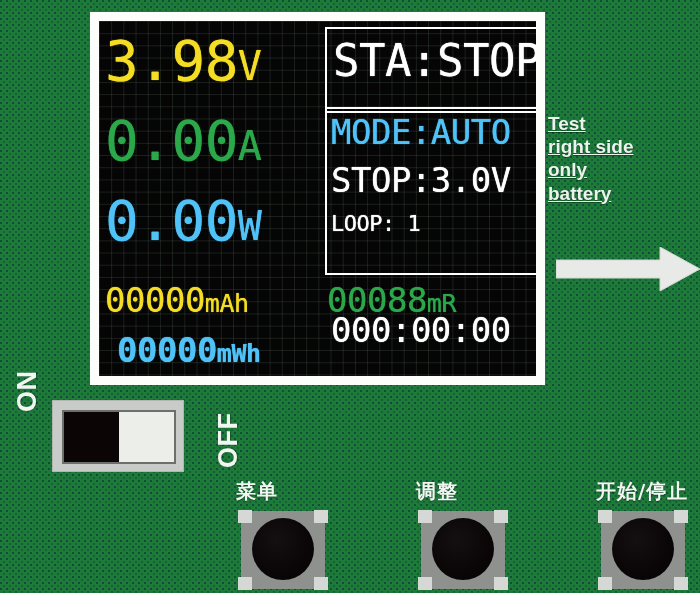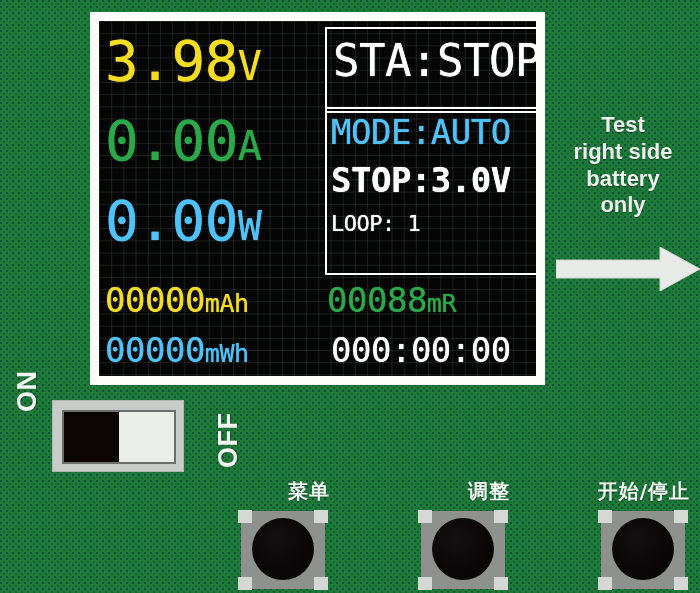--- a/index.html
+++ b/index.html
@@ -60,56 +60,57 @@
   
   #row-volt  { position:absolute; left: 6px;  top: 12px;  font-size: 56px; color:#f4dd23; }
   #row-amp   { position:absolute; left: 6px;  top: 92px;  font-size: 56px; color:#2aa84a; }
   #row-watt  { position:absolute; left: 6px;  top: 172px; font-size: 56px; color:#4fc3f7; }
 
   .unit-small { font-size: 40px; }
 
   
   #row-mah   { position:absolute; left: 6px;   top: 262px; font-size: 34px; color:#f4dd23; }
   #row-mr    { position:absolute; left: 216px; top: 262px; font-size: 34px; color:#2aa84a;margin-left:12px; }
-  #row-mwh   { position:absolute; left: 6px;   top: 312px; font-size: 34px; color:#4fc3f7; }
-  #row-time  { position:absolute; left: 232px; top: 312px; font-size: 34px; color:#ffffff; }
+  #row-mwh   { position:absolute; left: 18px;   top: 312px; font-size: 34px; color:#4fc3f7;font-weight:bold; }
+  #row-time  { position:absolute; left: 232px; top: 292px; font-size: 34px; color:#ffffff; }
   .u { font-size: 25px; }
 
   
   #box-sta {
     position: absolute;
     left: 226px; top: 6px;
     width: 215px; height: 86px;
     border: 2px solid #ffffff;
   }
   #box-sta .txt {
     position: absolute; left: 6px; top: 10px;
     font-size: 44px; color: #ffffff;
   }
   #box-mode {
     position: absolute;
     left: 226px; top: 86px;
     width: 215px; height: 168px;
     border: 2px solid #ffffff;
   }
   #box-mode .l1 { position:absolute; left:4px;  top: 6px;  font-size: 34px; color:#4fc3f7; }
-  #box-mode .l2 { position:absolute; left:4px;  top: 54px; font-size: 34px; color:#ffffff;font-weight:bold; }
+  #box-mode .l2 { position:absolute; left:4px;  top: 54px; font-size: 34px; color:#ffffff; }
   #box-mode .l3 { position:absolute; left:4px;  top: 104px;font-size: 22px; color:#ffffff; }
 
   
   #annotation {
     position: absolute;
     left: 548px; top: 112px;
     width: 150px;
-    text-align: center;
+    text-align: left;
     color: #eef2ee;
     font-weight: bold;
-    font-size: 22px;
+    font-size: 19px;
     line-height: 1.22;
     text-shadow: 0 1px 1px rgba(0,0,0,0.35);
+    text-decoration: underline;
   }
   #arrow-wrap {
     position: absolute;
     left: 556px; top: 247px;
     width: 144px; height: 44px;
   }
 
   
   #switch-group {
     position: absolute;
@@ -148,21 +149,21 @@
     font-size: 27px;
     letter-spacing: 0.5px;
     text-shadow: 0 1px 1px rgba(0,0,0,0.3);
   }
   #label-on  { left: 4px;   top: 14px; transform: rotate(-90deg); transform-origin: left top; }
   #label-off { left: 205px; top: 70px; transform: rotate(-90deg); transform-origin: left top; }
 
   
   .btn-group { position: absolute; width: 94px; }
   .btn-label {
-    text-align: right;
+    text-align: left;
     color: #f2f6f2;
     font-weight: bold;
     font-size: 20px;
     letter-spacing: 1px;
     margin-bottom: 6px;
     text-shadow: 0 1px 1px rgba(0,0,0,0.35);
     font-family: "DejaVu Sans", sans-serif;
   }
   .btn-body {
     position: relative;
@@ -218,22 +219,22 @@
         <div class="seg l2">STOP:3.0V</div>
         <div class="seg l3">LOOP: 1</div>
       </div>
 
     </div>
   </div>
 
   <div id="annotation">
     <div>Test</div>
     <div>right side</div>
+    <div>only</div>
     <div>battery</div>
-    <div>only</div>
   </div>
 
   <div id="arrow-wrap">
     <svg width="144" height="44" viewBox="0 0 144 44" aria-hidden="true">
       <polygon points="0,13 104,13 104,0 144,22 104,44 104,31 0,31" fill="#e8eae8" stroke="#d3d6d3" stroke-width="1"></polygon>
     </svg>
   </div>
 
   <div id="switch-group">
     <span id="label-on" class="vlabel">ON</span>

